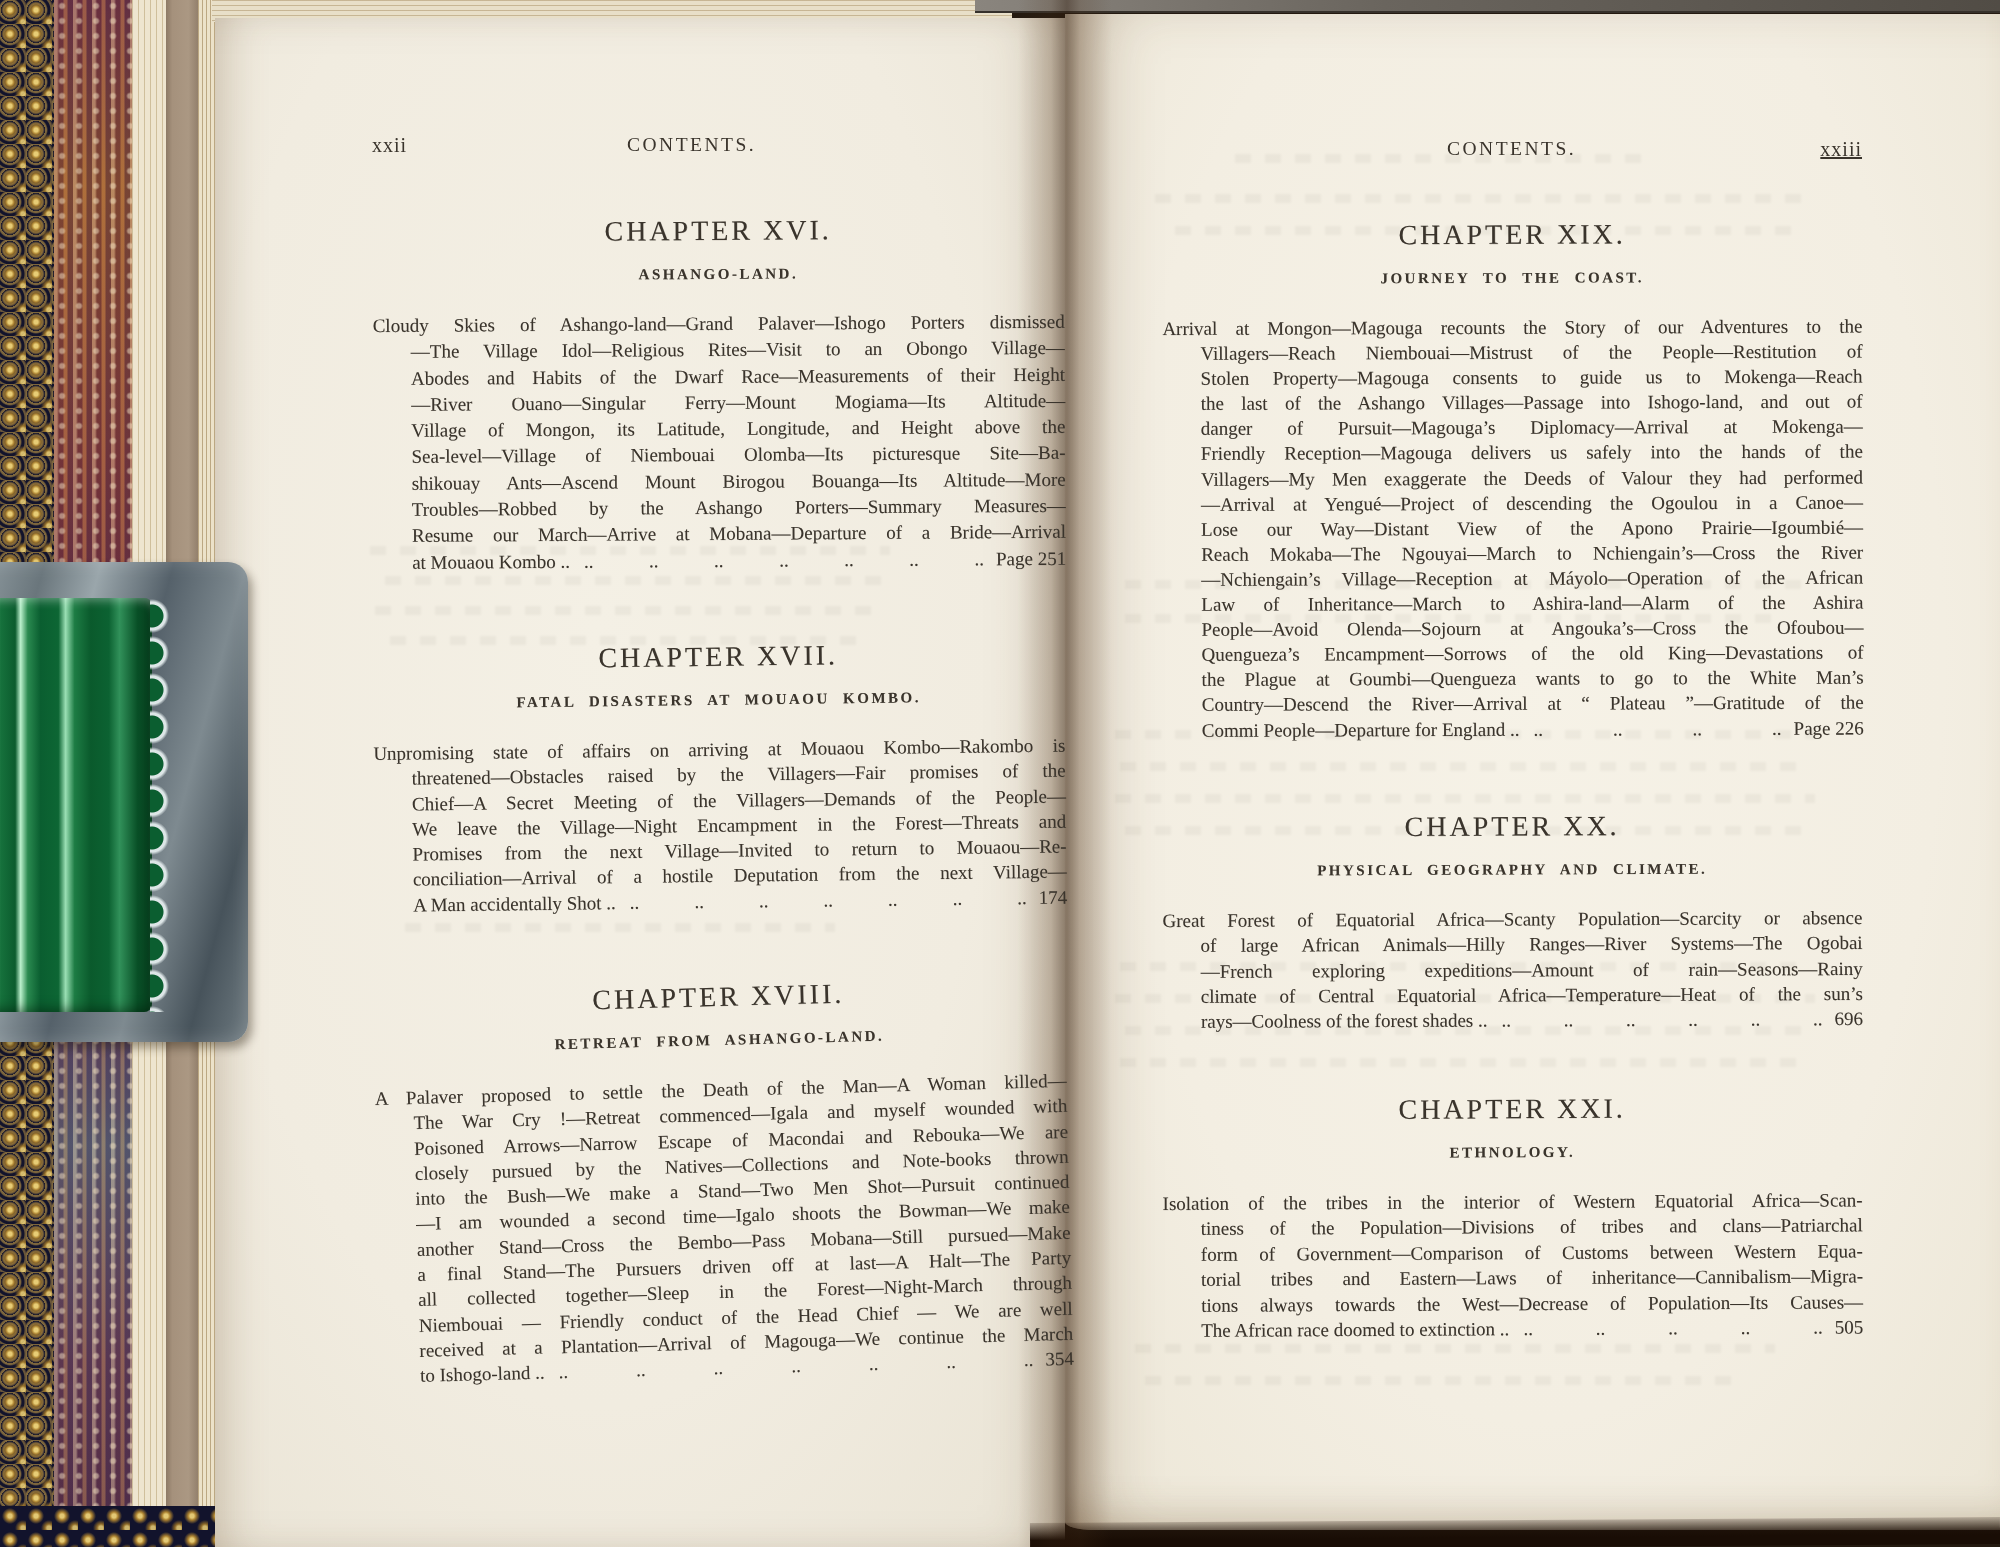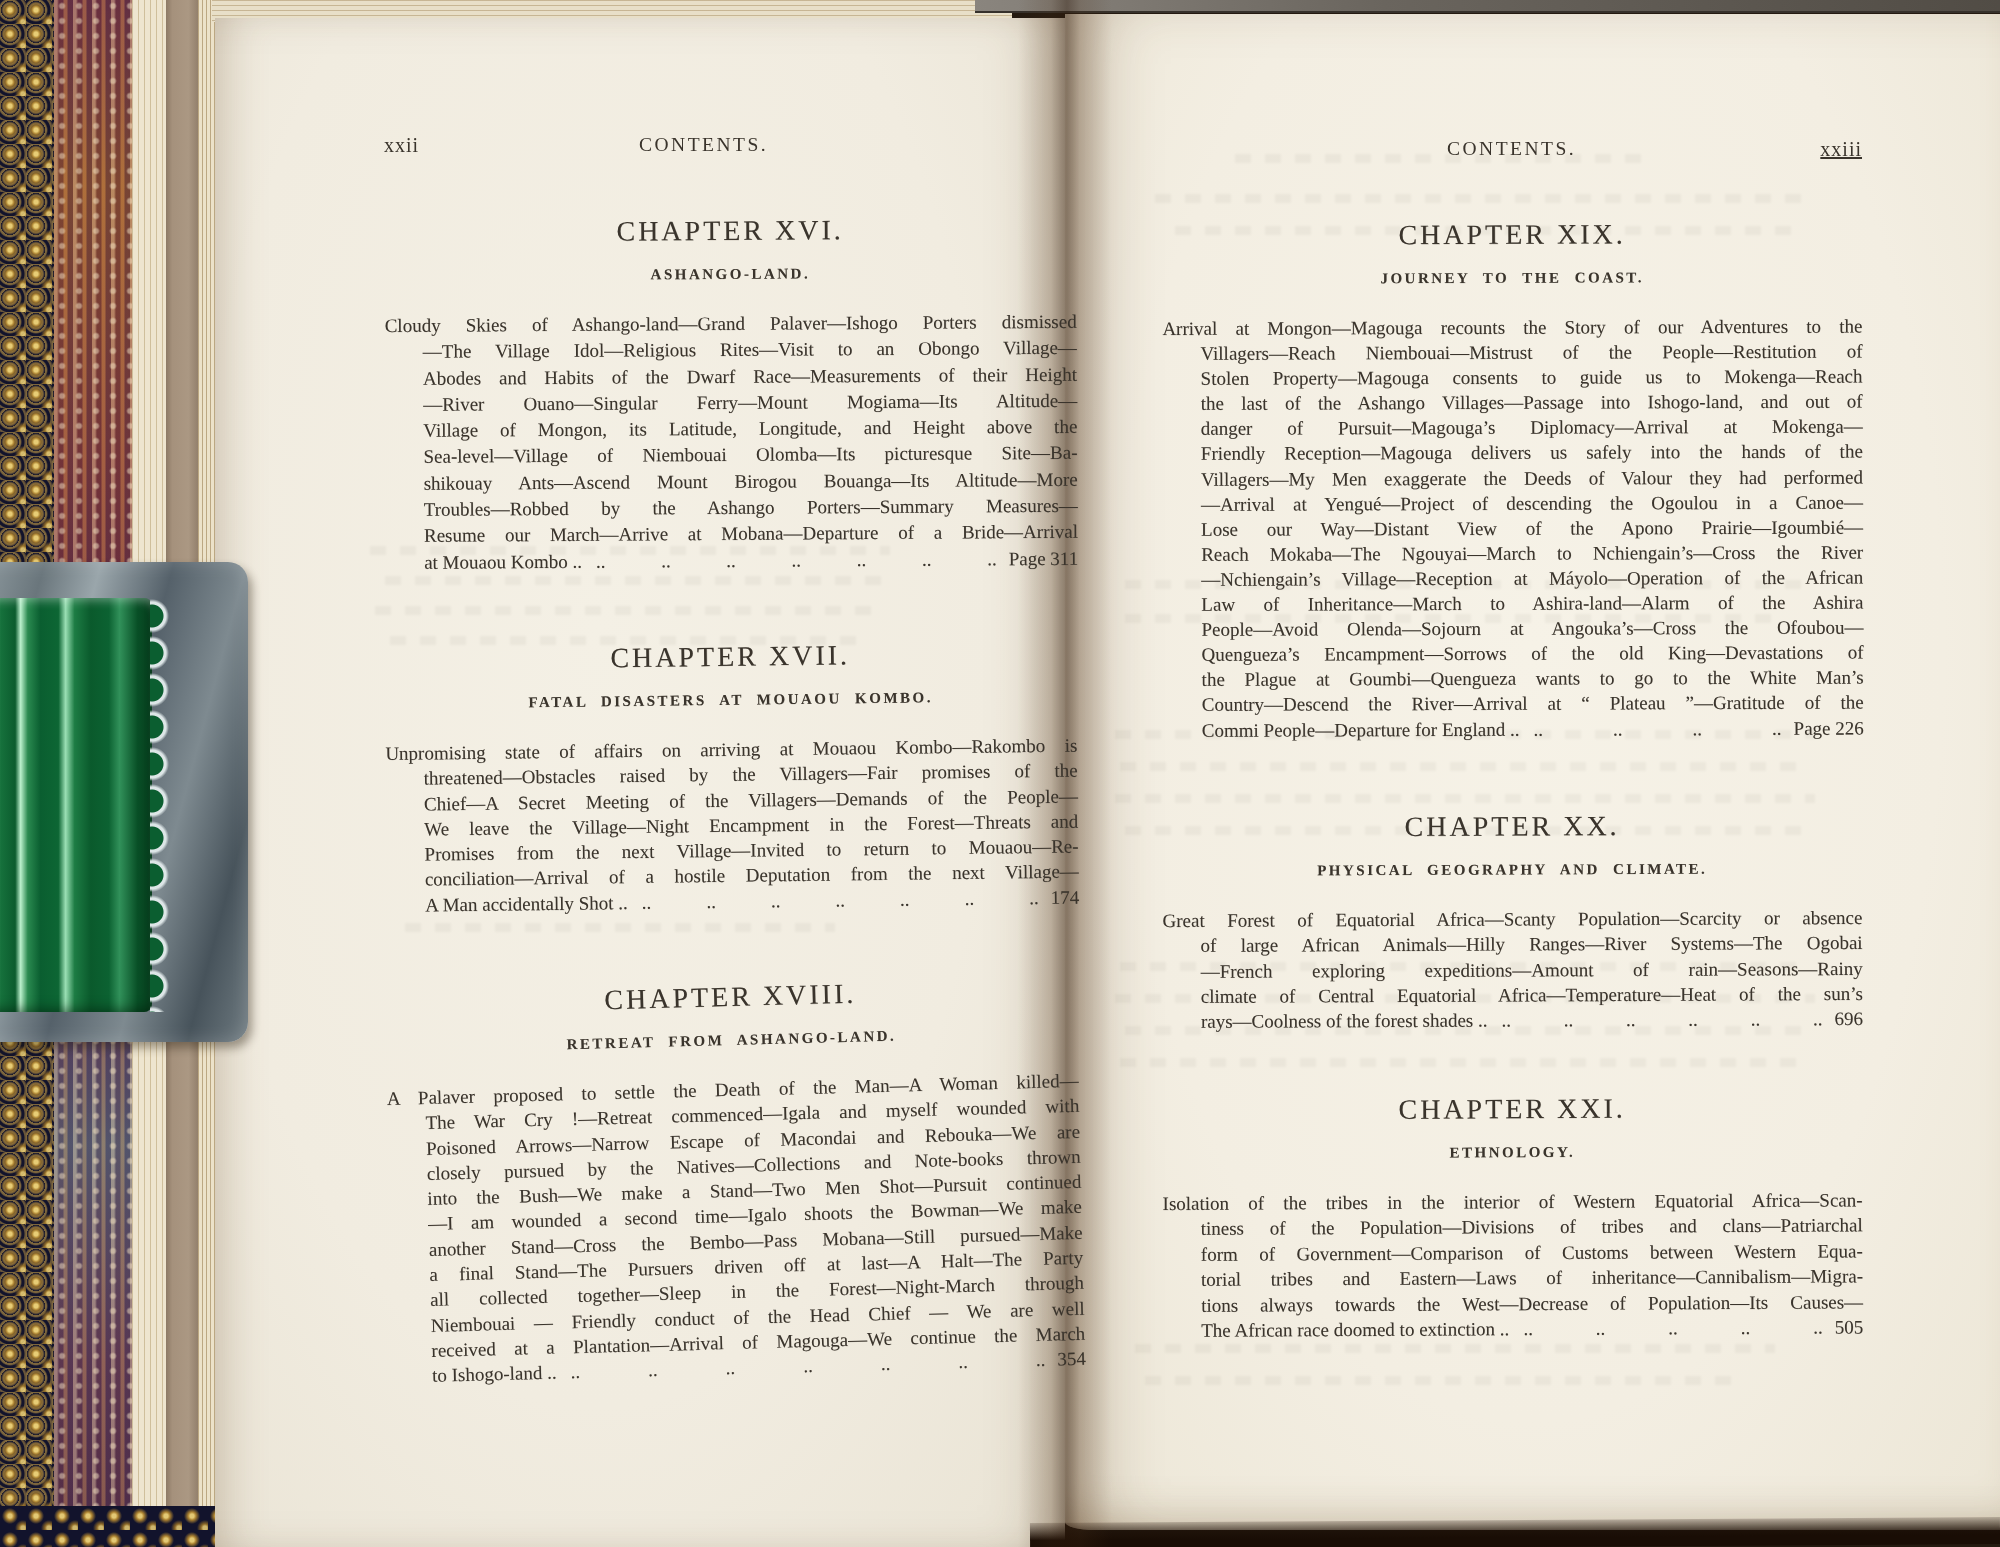--- a/index.html
+++ b/index.html
@@ -66,21 +66,21 @@
     box-shadow:4px 6px 10px rgba(40,30,15,0.4), inset 0 0 18px rgba(255,255,255,0.18);}
   .clip-roller{position:absolute;left:-28px;top:598px;width:180px;height:414px;z-index:8;border-radius:8px;
     background:linear-gradient(90deg,#053d1f 0%,#0a5a2e 6%,#7fcf9d 10%,#16713c 16%,#0b5c2e 24%,#baf0cc 27%,#2a8a50 31%,#0a5e30 38%,#0d6634 48%,#9adfb4 52%,#1d7c44 57%,#0a5a2c 66%,#0c6232 76%,#31915a 82%,#084f26 92%,#063b1c 100%);
     box-shadow:inset 0 8px 10px -5px rgba(255,255,255,0.35), inset 0 -9px 12px -6px rgba(0,30,10,0.55);}
   .clip-scallops{position:absolute;left:150px;top:598px;width:30px;height:414px;z-index:9;
     background-image:radial-gradient(circle at 2px 18px, var(--clip-green,#0b5e30) 0 11px, #dde6e7 12px 14px, rgba(221,230,231,0) 17px);
     background-size:30px 37px;background-repeat:repeat-y;}
 
   
   .col{position:absolute;z-index:8;color:var(--ink,#3a342c);}
-  .col-left{left:372px;top:0;width:692px;height:1221px;margin-left:12px;}
+  .col-left{left:372px;top:0;width:692px;height:1221px;}
   .col-right{left:1162px;top:0;width:700px;height:1547px;}
   .page-head{position:absolute;left:0;width:100%;font-size:19.5px;}
   .col-left .page-head{top:134px;}
   .col-right .page-head{top:138px;}
   .folio{position:absolute;font-size:20px;letter-spacing:1px;}
   .folio-left{left:0;top:0;}
   .folio-right{right:0;top:0;text-decoration:underline;}
   .running-head{position:absolute;top:0;letter-spacing:2.5px;}
   .col-left .running-head{left:255px;}
   .col-right .running-head{left:285px;}
@@ -171,21 +171,21 @@
             <div class="tl">Abodes and Habits of the Dwarf Race—Measurements of their Height</div>
             <div class="tl">—River Ouano—Singular Ferry—Mount Mogiama—Its Altitude—</div>
             <div class="tl">Village of Mongon, its Latitude, Longitude, and Height above the</div>
             <div class="tl">Sea-level—Village of Niembouai Olomba—Its picturesque Site—Ba-</div>
             <div class="tl">shikouay Ants—Ascend Mount Birogou Bouanga—Its Altitude—More</div>
             <div class="tl">Troubles—Robbed by the Ashango Porters—Summary Measures—</div>
             <div class="tl">Resume our March—Arrive at Mobana—Departure of a Bride—Arrival</div>
             <div class="tl last-line">
               <span class="end-text">at Mouaou Kombo ..</span>
               <span class="leaders">.. .. .. .. .. .. ..</span>
-              <span class="page-ref">Page 311</span>
+              <span class="page-ref">Page 251</span>
             </div>
           </div>
         </section>
         <section class="ls1">
           <h2>CHAPTER XVII.</h2>
           <div class="chapter-subtitle">FATAL DISASTERS AT MOUAOU KOMBO.</div>
           <div class="toc-paragraph">
             <div class="tl first">Unpromising state of affairs on arriving at Mouaou Kombo—Rakombo is</div>
             <div class="tl">threatened—Obstacles raised by the Villagers—Fair promises of the</div>
             <div class="tl">Chief—A Secret Meeting of the Villagers—Demands of the People—</div>

